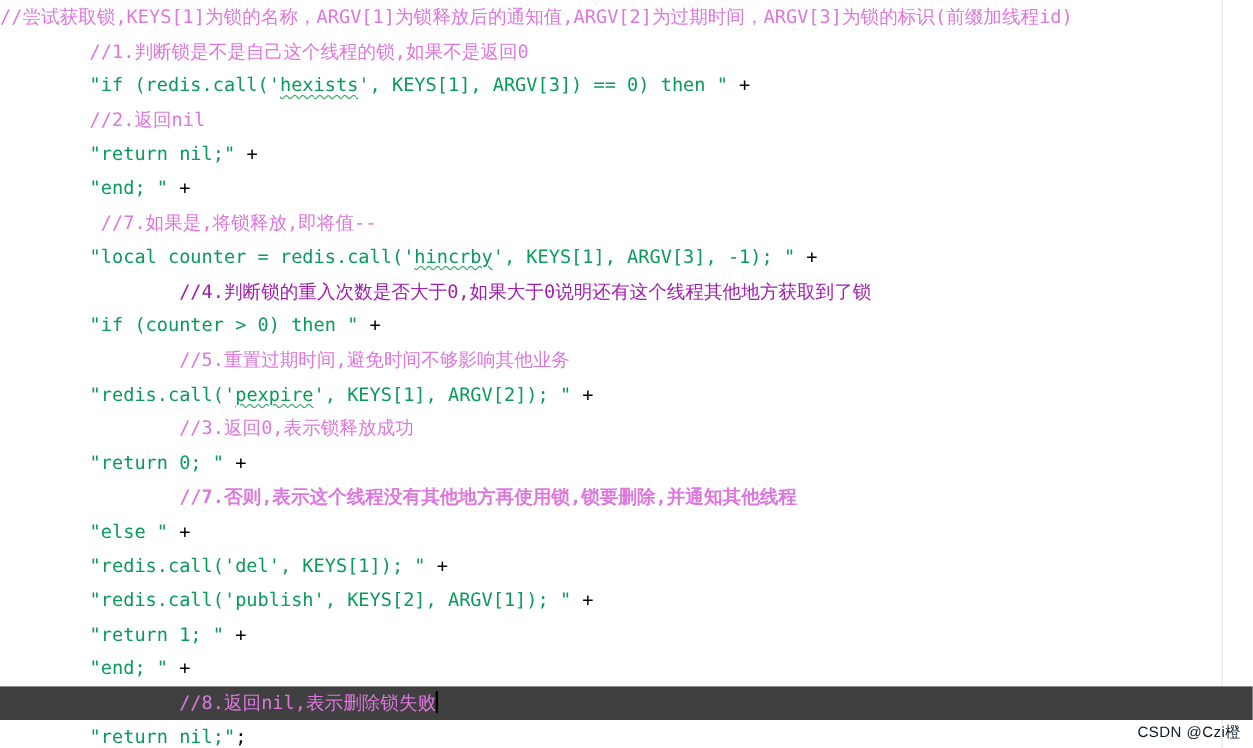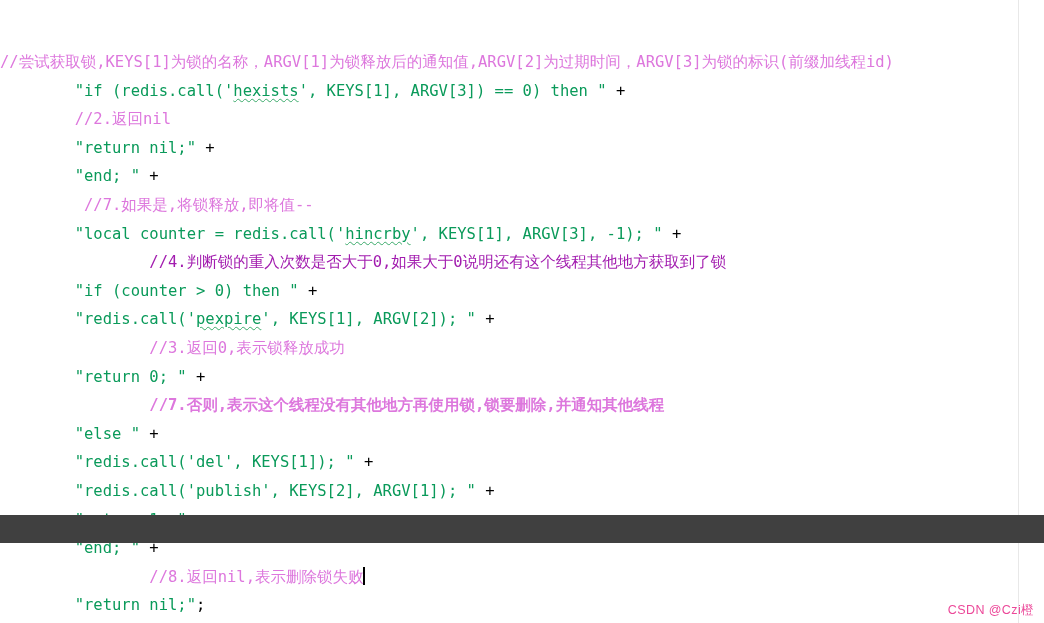--- a/index.html
+++ b/index.html
@@ -50,21 +50,20 @@
     letter-spacing: 0px;
     color: #000000;
   }
   .code-line.highlighted {
     background: #fdf9ec;
   }
 
   .line-text {
     display: inline-block;
     white-space: pre;
-    margin-top: 48px;
   }
 
   
   .tok-comment { color: #dd77dd; }
   .tok-string  { color: #0a9a5a; }
   .tok-plain   { color: #000000; }
 
   .tok-typo {
     text-decoration: underline;
     text-decoration-style: wavy;
@@ -82,43 +81,45 @@
     vertical-align: -3px;
     margin-left: 0px;
   }
 
   #watermark {
     position: absolute;
     right: 10px;
     bottom: 4px;
     font-family: "Liberation Sans", sans-serif;
     font-size: 12.5px;
-    color: #ec4899;
+    color: #0f172a;
     letter-spacing: 0.4px;
     z-index: 5;
     white-space: nowrap;
   }
 </style>
 </head>
 <body>
 
 <div id="editor" style="background: rgb(255, 255, 255);">
 
   <div id="margin-guide" style="background: rgb(232, 232, 232);"></div>
 
   <div id="code-lines">
       <div class="code-line"><span class="line-text"><span class="tok-comment" style="color: rgb(221, 119, 221);">//尝试获取锁,KEYS[1]为锁的名称，ARGV[1]为锁释放后的通知值,ARGV[2]为过期时间，ARGV[3]为锁的标识(前缀加线程id)</span></span></div>
+      <div class="code-line"><span class="line-text"><span class="tok-plain" style="color: rgb(0, 0, 0);">        </span><span class="tok-comment" style="color: rgb(221, 119, 221);">//1.判断锁是不是自己这个线程的锁,如果不是返回0</span></span></div>
       <div class="code-line"><span class="line-text"><span class="tok-plain" style="color: rgb(0, 0, 0);">        </span><span class="tok-string" style="color: rgb(10, 154, 90);">"if (redis.call('</span><span class="tok-string tok-typo" style="color: rgb(10, 154, 90); text-decoration-color: rgb(58, 170, 106);">hexists</span><span class="tok-string" style="color: rgb(10, 154, 90);">', KEYS[1], ARGV[3]) == 0) then "</span><span class="tok-plain" style="color: rgb(0, 0, 0);"> +</span></span></div>
       <div class="code-line"><span class="line-text"><span class="tok-plain" style="color: rgb(0, 0, 0);">        </span><span class="tok-comment" style="color: rgb(221, 119, 221);">//2.返回nil</span></span></div>
       <div class="code-line"><span class="line-text"><span class="tok-plain" style="color: rgb(0, 0, 0);">        </span><span class="tok-string" style="color: rgb(10, 154, 90);">"return nil;"</span><span class="tok-plain" style="color: rgb(0, 0, 0);"> +</span></span></div>
       <div class="code-line"><span class="line-text"><span class="tok-plain" style="color: rgb(0, 0, 0);">        </span><span class="tok-string" style="color: rgb(10, 154, 90);">"end; "</span><span class="tok-plain" style="color: rgb(0, 0, 0);"> +</span></span></div>
       <div class="code-line"><span class="line-text"><span class="tok-plain" style="color: rgb(0, 0, 0);">         </span><span class="tok-comment" style="color: rgb(221, 119, 221);">//7.如果是,将锁释放,即将值--</span></span></div>
       <div class="code-line"><span class="line-text"><span class="tok-plain" style="color: rgb(0, 0, 0);">        </span><span class="tok-string" style="color: rgb(10, 154, 90);">"local counter = redis.call('</span><span class="tok-string tok-typo" style="color: rgb(10, 154, 90); text-decoration-color: rgb(58, 170, 106);">hincrby</span><span class="tok-string" style="color: rgb(10, 154, 90);">', KEYS[1], ARGV[3], -1); "</span><span class="tok-plain" style="color: rgb(0, 0, 0);"> +</span></span></div>
       <div class="code-line"><span class="line-text"><span class="tok-plain" style="color: rgb(0, 0, 0);">                </span><span class="tok-comment" style="color: #a21caf;">//4.判断锁的重入次数是否大于0,如果大于0说明还有这个线程其他地方获取到了锁</span></span></div>
       <div class="code-line"><span class="line-text"><span class="tok-plain" style="color: rgb(0, 0, 0);">        </span><span class="tok-string" style="color: rgb(10, 154, 90);">"if (counter &gt; 0) then "</span><span class="tok-plain" style="color: rgb(0, 0, 0);"> +</span></span></div>
+      <div class="code-line"><span class="line-text"><span class="tok-plain" style="color: rgb(0, 0, 0);">                </span><span class="tok-comment" style="color: rgb(221, 119, 221);">//5.重置过期时间,避免时间不够影响其他业务</span></span></div>
       <div class="code-line"><span class="line-text"><span class="tok-plain" style="color: rgb(0, 0, 0);">        </span><span class="tok-string" style="color: rgb(10, 154, 90);">"redis.call('</span><span class="tok-string tok-typo" style="color: rgb(10, 154, 90); text-decoration-color: rgb(58, 170, 106);">pexpire</span><span class="tok-string" style="color: rgb(10, 154, 90);">', KEYS[1], ARGV[2]); "</span><span class="tok-plain" style="color: rgb(0, 0, 0);"> +</span></span></div>
       <div class="code-line"><span class="line-text"><span class="tok-plain" style="color: rgb(0, 0, 0);">                </span><span class="tok-comment" style="color: rgb(221, 119, 221);">//3.返回0,表示锁释放成功</span></span></div>
       <div class="code-line"><span class="line-text"><span class="tok-plain" style="color: rgb(0, 0, 0);">        </span><span class="tok-string" style="color: rgb(10, 154, 90);">"return 0; "</span><span class="tok-plain" style="color: rgb(0, 0, 0);"> +</span></span></div>
       <div class="code-line"><span class="line-text"><span class="tok-plain" style="color: rgb(0, 0, 0);">                </span><span class="tok-comment" style="color: rgb(221, 119, 221); font-weight: bold;">//7.否则,表示这个线程没有其他地方再使用锁,锁要删除,并通知其他线程</span></span></div>
       <div class="code-line"><span class="line-text"><span class="tok-plain" style="color: rgb(0, 0, 0);">        </span><span class="tok-string" style="color: rgb(10, 154, 90);">"else "</span><span class="tok-plain" style="color: rgb(0, 0, 0);"> +</span></span></div>
       <div class="code-line"><span class="line-text"><span class="tok-plain" style="color: rgb(0, 0, 0);">        </span><span class="tok-string" style="color: rgb(10, 154, 90);">"redis.call('del', KEYS[1]); "</span><span class="tok-plain" style="color: rgb(0, 0, 0);"> +</span></span></div>
       <div class="code-line"><span class="line-text"><span class="tok-plain" style="color: rgb(0, 0, 0);">        </span><span class="tok-string" style="color: rgb(10, 154, 90);">"redis.call('publish', KEYS[2], ARGV[1]); "</span><span class="tok-plain" style="color: rgb(0, 0, 0);"> +</span></span></div>
       <div class="code-line"><span class="line-text"><span class="tok-plain" style="color: rgb(0, 0, 0);">        </span><span class="tok-string" style="color: rgb(10, 154, 90);">"return 1; "</span><span class="tok-plain" style="color: rgb(0, 0, 0);"> +</span></span></div>
       <div class="code-line"><span class="line-text"><span class="tok-plain" style="color: rgb(0, 0, 0);">        </span><span class="tok-string" style="color: rgb(10, 154, 90);">"end; "</span><span class="tok-plain" style="color: rgb(0, 0, 0);"> +</span></span></div>
       <div class="code-line highlighted" style="background: #404040;"><span class="line-text"><span class="tok-plain" style="color: rgb(0, 0, 0);">                </span><span class="tok-comment" style="color: rgb(221, 119, 221);">//8.返回nil,表示删除锁失败</span></span><span class="caret"></span></div>

